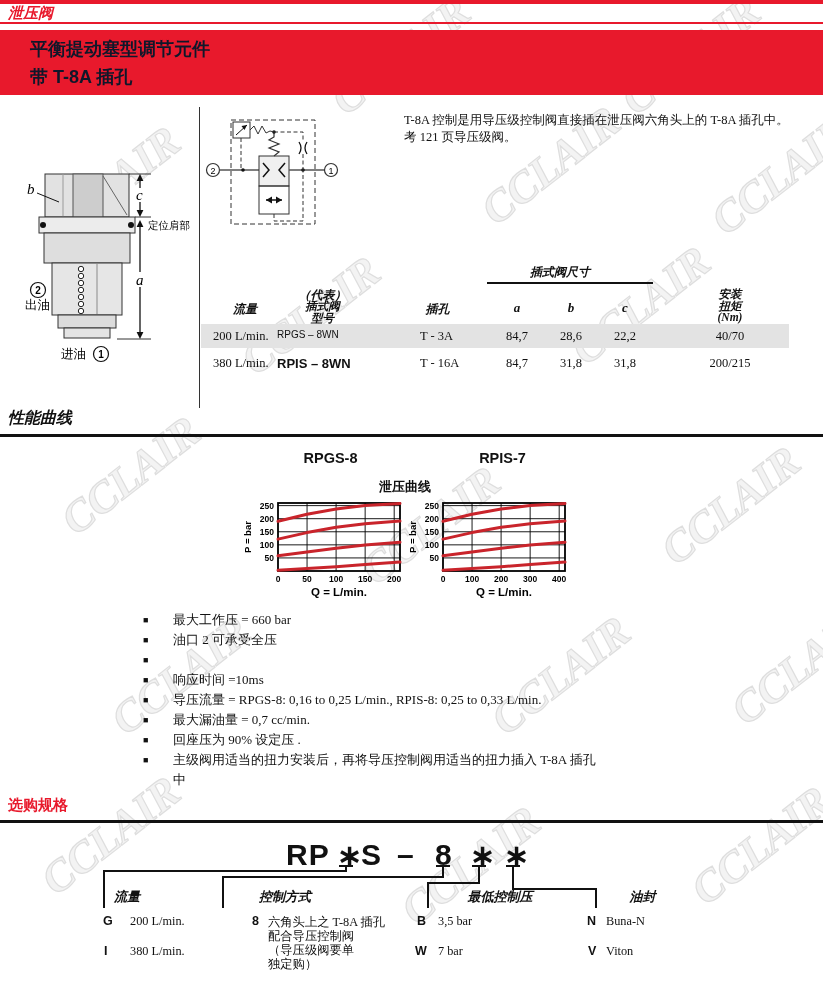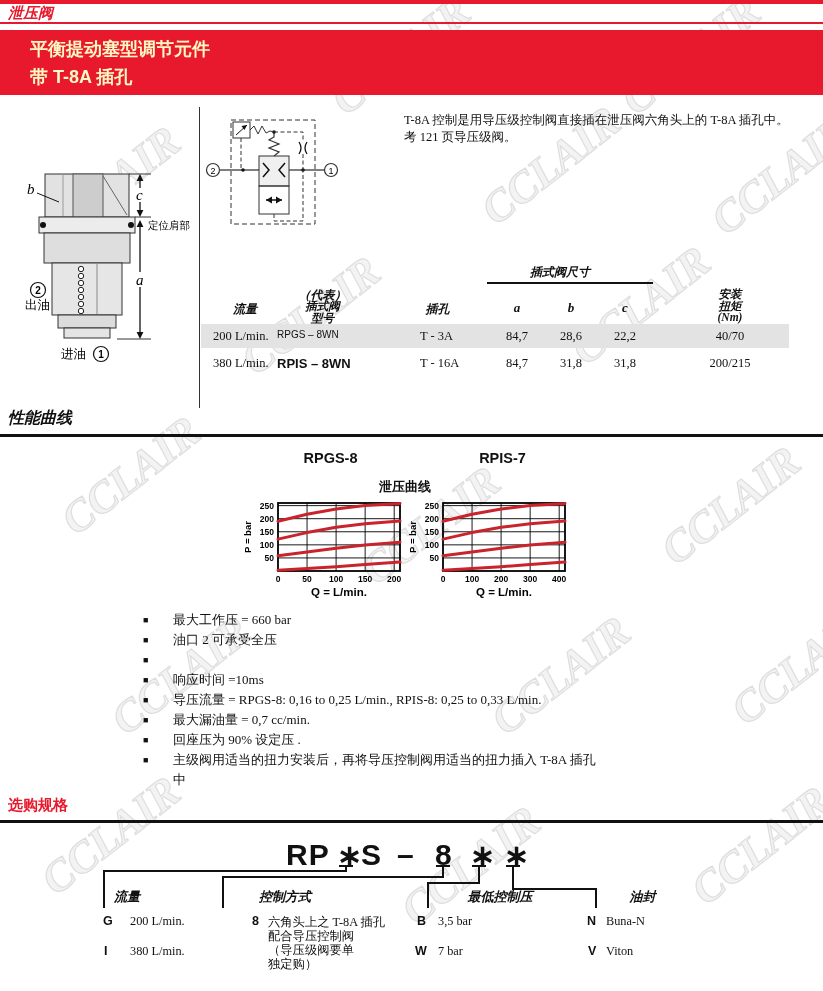--- a/index.html
+++ b/index.html
@@ -8,21 +8,21 @@
   .abs{position:absolute;}
   
   .wm{position:absolute;font-family:"Liberation Serif",serif;font-style:italic;font-weight:bold;
       font-size:44px;color:#f3f3f3;-webkit-text-stroke:1.2px #dedede;
       transform:rotate(-38deg);pointer-events:none;white-space:nowrap;z-index:0;}
   .z{z-index:2;}
   
   #topbar{left:0;top:0;width:823px;height:4px;background:#e8192c;}
   #doctag{left:8px;top:4px;font-size:15px;font-weight:bold;font-style:italic;color:#e8192c;}
   #tagline{left:0;top:22px;width:823px;height:2px;background:#e8192c;}
-  #banner{left:0;top:30px;width:823px;height:65px;background:#e8192c;color:#fef9c3;}
+  #banner{left:0;top:30px;width:823px;height:65px;background:#e8192c;color:#0f172a;}
   #banner .b1{position:absolute;left:30px;top:7px;font-size:18px;font-weight:bold;}
   #banner .b2{position:absolute;left:30px;top:35px;font-size:18px;font-weight:bold;}
   #vdivider{left:199px;top:107px;width:1px;height:301px;background:#333;}
   
   #desc{left:404px;top:112px;width:414px;font-family:"Liberation Serif",serif;
         font-size:12.5px;line-height:17px;}
   
   .th{font-weight:bold;font-style:italic;font-size:12px;text-align:center;}
   .thser{font-family:"Liberation Serif",serif;font-size:13px;}
   .td{font-family:"Liberation Serif",serif;font-size:12.5px;}

